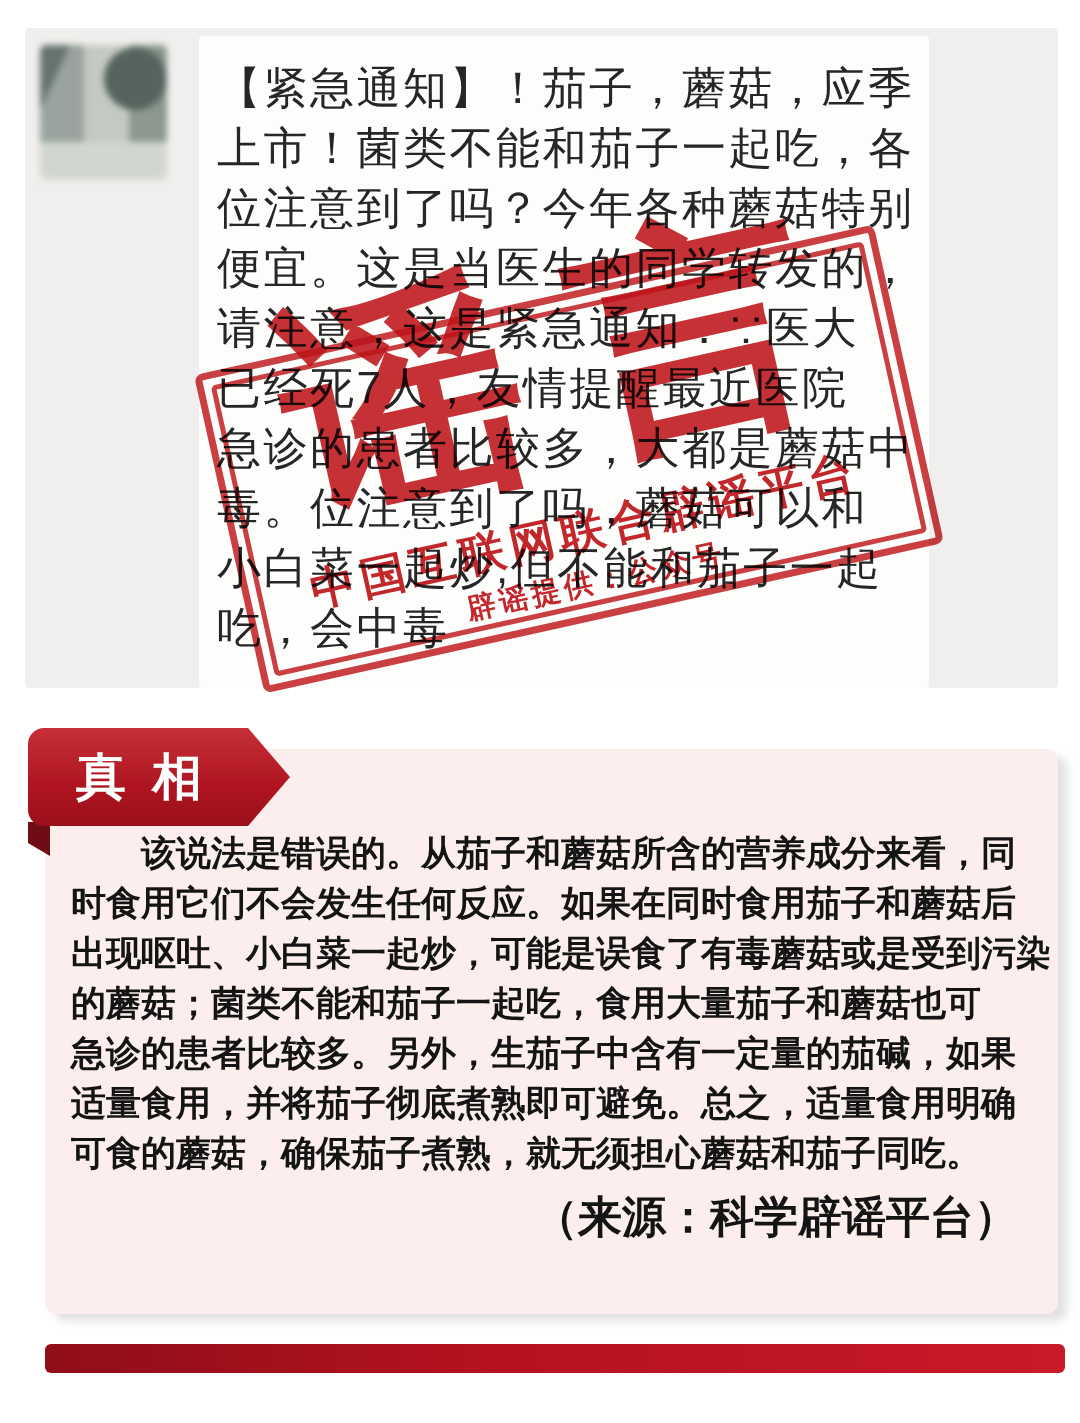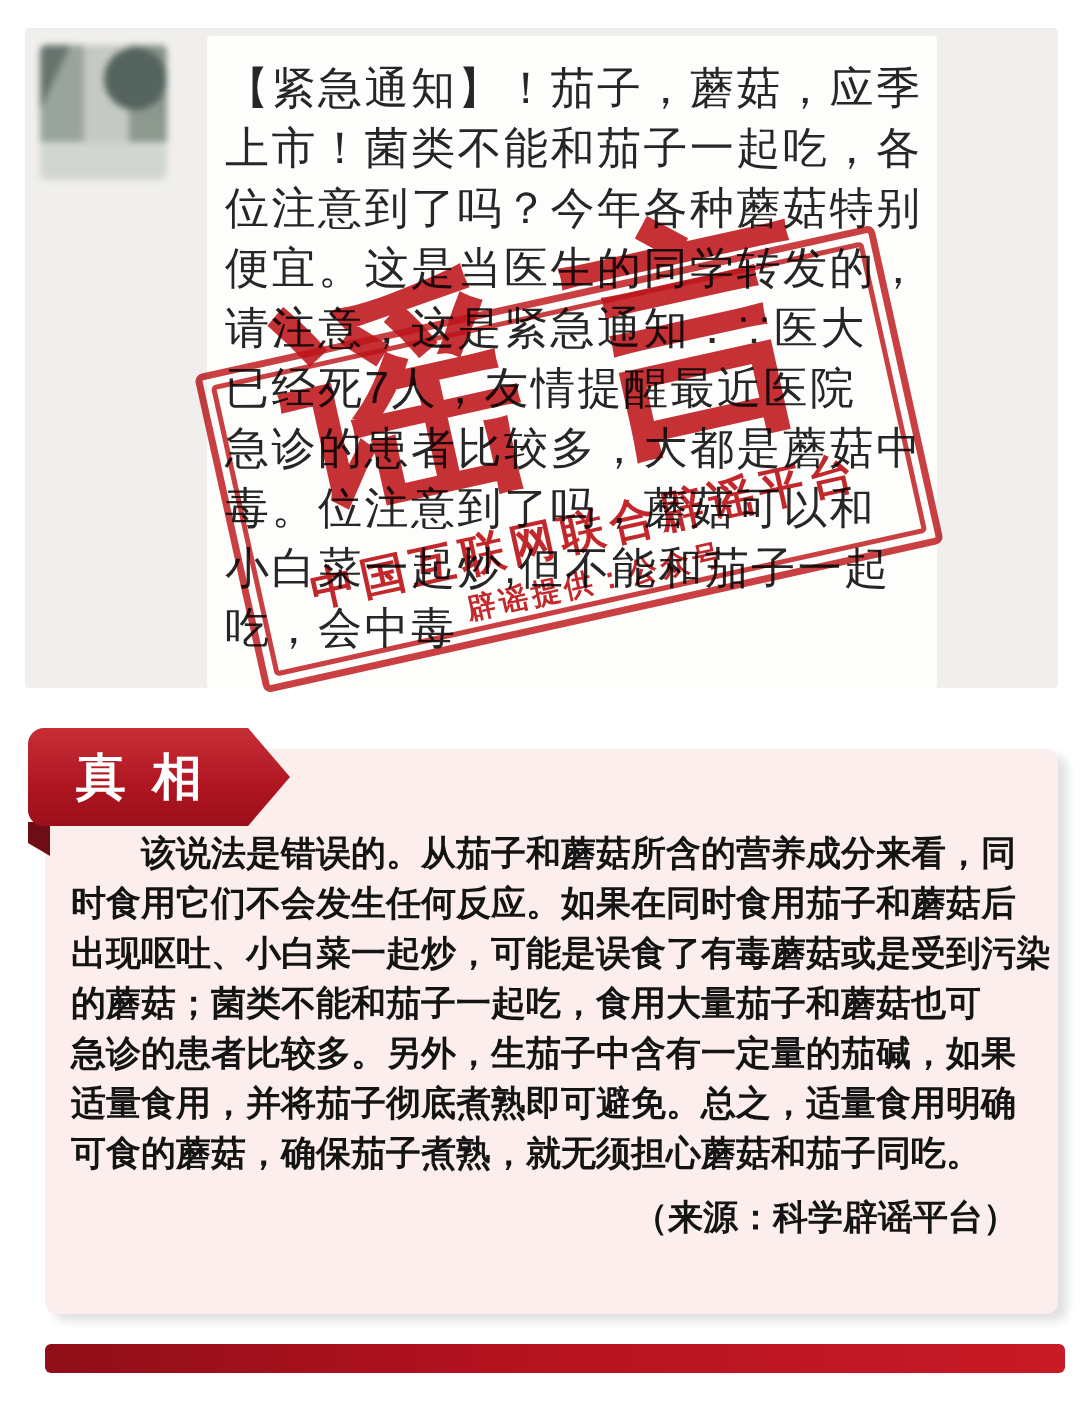--- a/index.html
+++ b/index.html
@@ -20,21 +20,21 @@
     border-radius:6px; background-color:#b3bab4;
     background-image:
       radial-gradient(circle at 75% 25%, #55645e 0 22%, transparent 23%),
       linear-gradient(115deg, #66746e 0 16%, transparent 16%),
       linear-gradient(245deg, #87948c 0 20%, transparent 20%),
       linear-gradient(0deg, #d2d6d0 0 28%, transparent 28%),
       linear-gradient(90deg, #9aa49e 35%, #c5c9c3 35% 70%, #8d988f 70%);
     filter: blur(3px);
   }
   .bubble {
-    position:absolute; left:182px; top:8px; width:730px; height:652px;
+    position:absolute; left:174px; top:8px; width:730px; height:652px;
     background:#fdfdfb; border-radius:4px;
   }
   .msg-text { position:absolute; left:18px; top:22px; width:700px; }
   .msg-line {
     height:60px; line-height:60px; font-size:44px; letter-spacing:2.5px;
     color:#262626; white-space:nowrap;
   }
 
   
   .stamp {
@@ -70,21 +70,21 @@
     box-shadow:9px 7px 10px rgba(0,0,0,0.12);
   }
   .panel-text { position:absolute; left:26px; top:80px; width:961px;
     font-family:"Liberation Serif", serif; }
   .body-line {
     height:50px; line-height:50px; font-size:35px; font-weight:600;
     color:#141414; white-space:nowrap;
   }
   .body-line.indent { padding-left:70px; }
   .source-line {
-    margin-top:14px; height:50px; line-height:50px; font-size:35px;
+    margin-top:14px; height:50px; line-height:50px; font-size:44px;
     font-weight:600; color:#141414; text-align:right; padding-right:14px;
     font-family:"Liberation Serif", serif;
   }
   .footer-bar {
     position:absolute; left:45px; top:1344px; width:1020px; height:29px;
     border-radius:6px;
     background:linear-gradient(90deg,#8f0e18 0%,#b5121f 45%,#c81a27 100%);
   }
   .ribbon {
     position:absolute; left:28px; top:728px; width:262px; height:98px;

